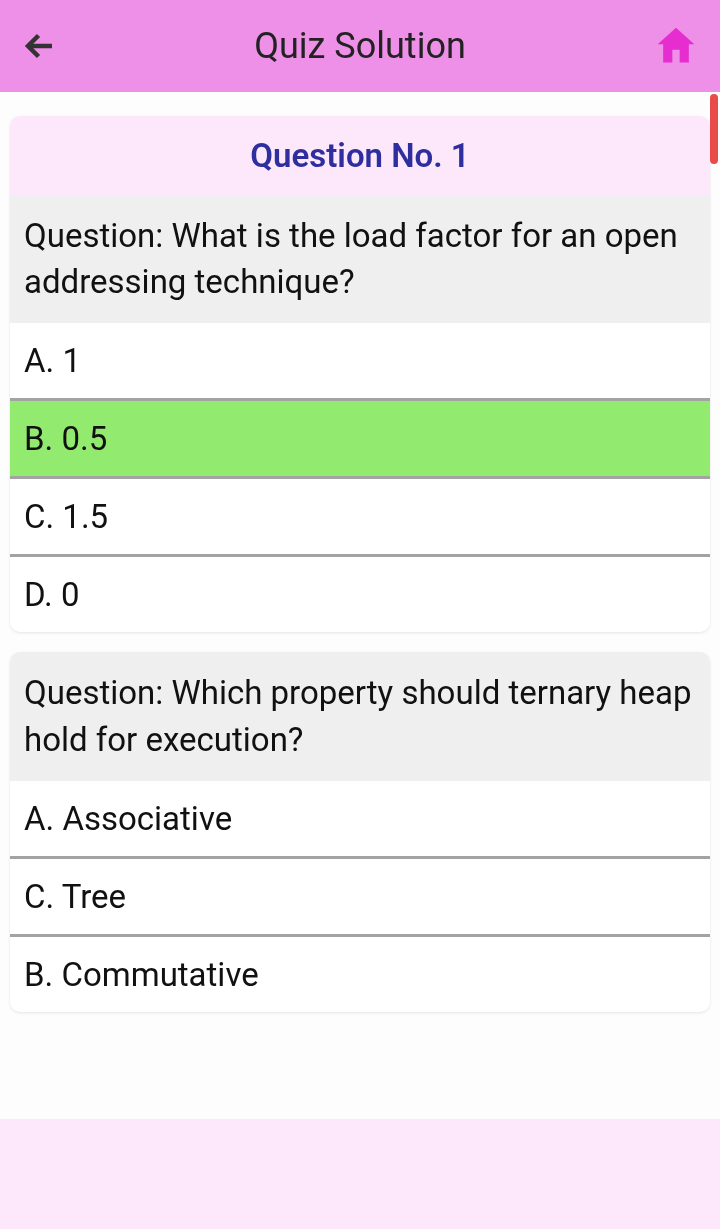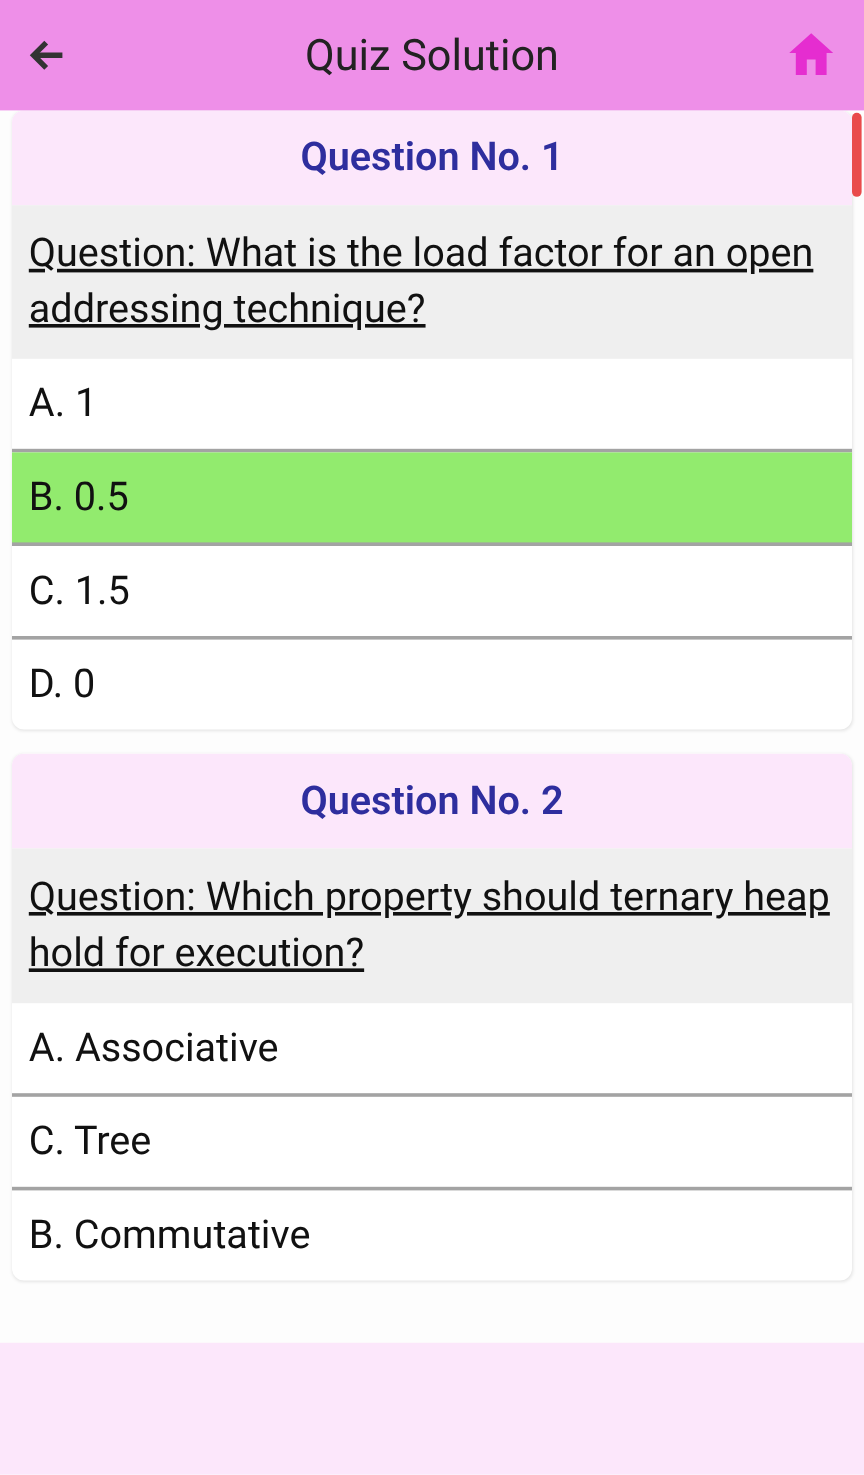--- a/index.html
+++ b/index.html
@@ -55,21 +55,21 @@
       align-items: center;
       justify-content: center;
       cursor: pointer;
     }
     .home-button svg {
       width: 44px;
       height: 44px;
       fill: #e52dd0;
     }
     .content {
-      padding: 0 10px 0 10px;
+      padding: 24px 10px 0 10px;
       overflow-y: auto;
       height: calc(100% - 92px);
     }
     .scroll-indicator {
       position: absolute;
       right: 2px;
       top: 94px;
       width: 8px;
       height: 70px;
       background: #e94b4b;
@@ -91,21 +91,20 @@
       font-size: 33px;
       color: #2e2e9e;
       font-weight: 600;
     }
     .question-text {
       background: #efefef;
       padding: 18px 14px;
       font-size: 33px;
       line-height: 1.4;
       color: #111;
-      text-decoration: underline;
     }
     .option {
       padding: 18px 14px;
       font-size: 33px;
       color: #111;
       border-bottom: 3px solid #a3a3a3;
     }
     .option:last-child {
       border-bottom: none;
     }
@@ -150,25 +149,20 @@
       </span>
     </div>
     <div class="question-text">Question: What is the load factor for an open addressing technique?</div>
     <div class="option">A. 1</div>
     <div class="option correct">B. 0.5</div>
     <div class="option">C. 1.5</div>
     <div class="option">D. 0</div>
   </div>
 
   <div class="question-card">
-    <div class="question-header">
-      <span class="question-header-text">
-        <span>Question No.  </span><span>2</span>
-      </span>
-    </div>
     <div class="question-text">Question: Which property should ternary heap hold for execution?</div>
     <div class="option">A. Associative</div>
     <div class="option">C. Tree</div>
     <div class="option">B. Commutative</div>
   </div>
 
 </div>
 
 <div class="bottom-bar"></div>
 

